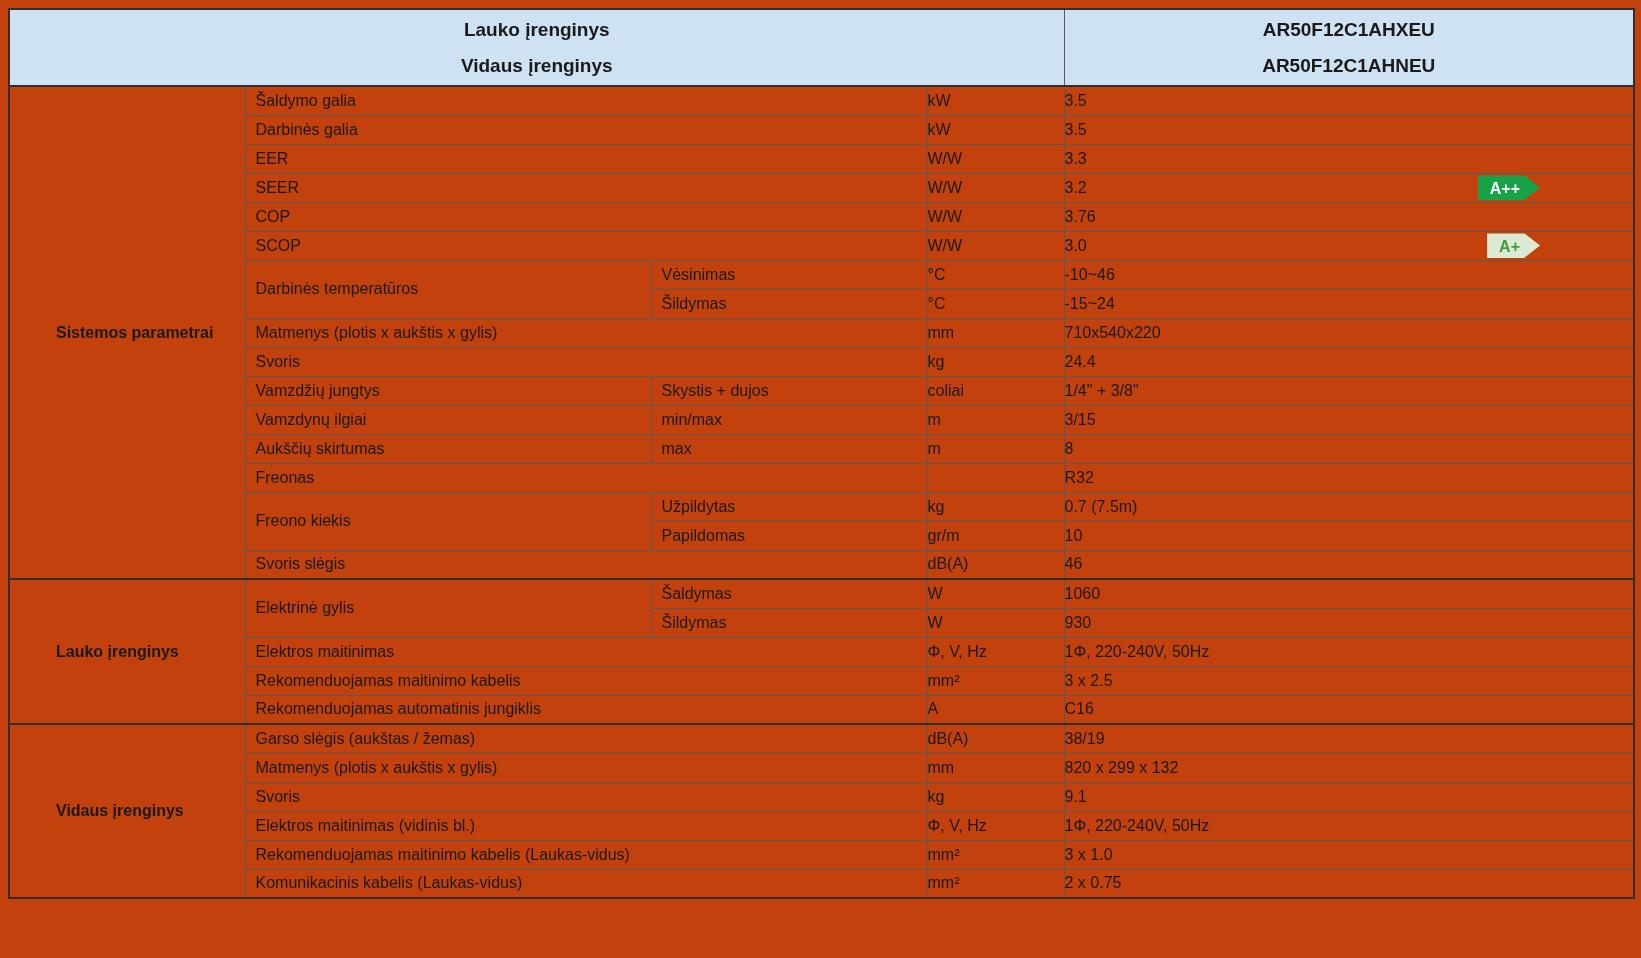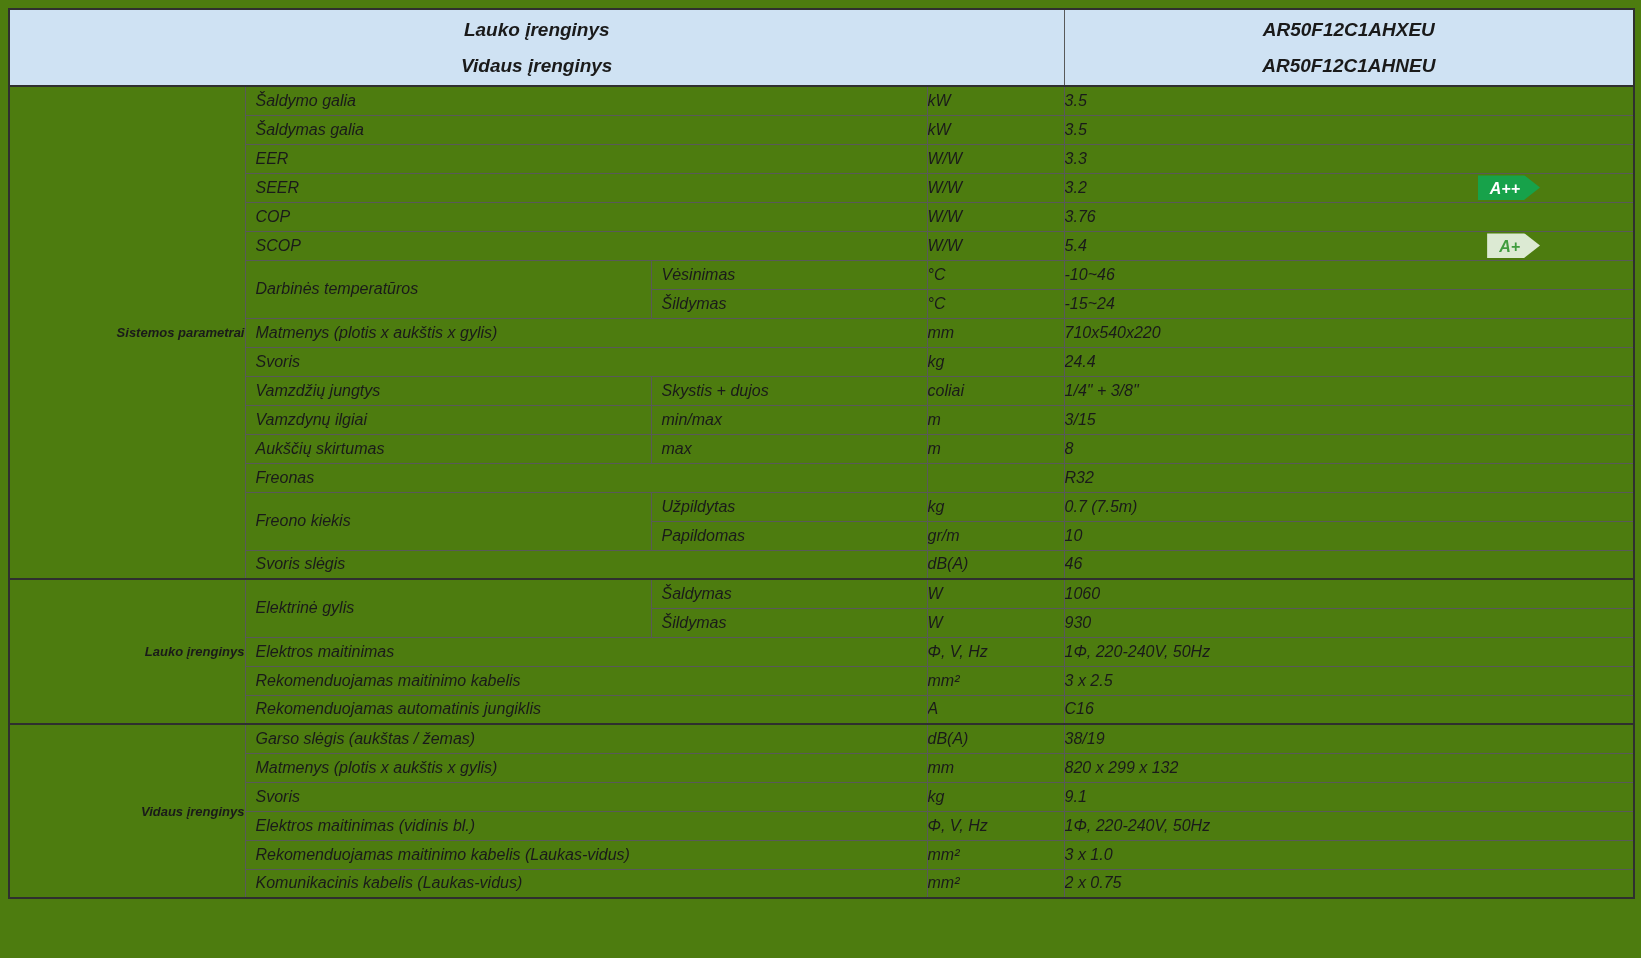--- a/index.html
+++ b/index.html
@@ -6,23 +6,22 @@
     margin: 0;
     padding: 0;
     background: #ffffff;
     font-family: "Liberation Sans", sans-serif;
     color: #1a1a1a;
   }
   .canvas {
     position: relative;
     width: 1641px;
     height: 958px;
-    background: #4d7c0f;
+    background: #c2410c;
     overflow: hidden;
-    font-style: italic;
   }
   table.spec {
     position: absolute;
     left: 8px;
     top: 8px;
     width: 1625px;
     border-collapse: collapse;
     table-layout: fixed;
     border: 2px solid #2f2f2f;
     font-size: 16px;
@@ -53,22 +52,23 @@
   .hdr-stack {
     display: flex;
     flex-direction: column;
     justify-content: center;
     gap: 14px;
   }
   tr.section-start td { border-top: 2px solid #2f2f2f; margin-top: 20px; }
 
   td.section-cell {
     font-weight: bold;
-    text-align: right;
-    font-size: 13px;
+    text-align: left;
+    font-size: 16px;
+    padding-left: 46px;
   }
   td.param-cell, td.sub-cell {
     text-align: left;
     padding-left: 10px;
   }
   td.unit-cell { }
   td.value-cell {
     position: relative;
   }
 
@@ -116,21 +116,21 @@
       </tr>
     </thead>
     <tbody>
         <tr class="section-start">
           <td class="section-cell" rowspan="17">Sistemos parametrai</td>
           <td class="param-cell" colspan="2">Šaldymo galia</td>
           <td class="unit-cell">kW</td>
           <td class="value-cell"><span>3.5</span></td>
         </tr>
         <tr>
-          <td class="param-cell" colspan="2">Šaldymas galia</td>
+          <td class="param-cell" colspan="2">Darbinės galia</td>
           <td class="unit-cell">kW</td>
           <td class="value-cell"><span>3.5</span></td>
         </tr>
         <tr>
           <td class="param-cell" colspan="2">EER</td>
           <td class="unit-cell">W/W</td>
           <td class="value-cell"><span>3.3</span></td>
         </tr>
         <tr>
           <td class="param-cell" colspan="2">SEER</td>
@@ -138,21 +138,21 @@
           <td class="value-cell"><span>3.2</span><span class="badge badge-dark">A++</span></td>
         </tr>
         <tr>
           <td class="param-cell" colspan="2">COP</td>
           <td class="unit-cell">W/W</td>
           <td class="value-cell"><span>3.76</span></td>
         </tr>
         <tr>
           <td class="param-cell" colspan="2">SCOP</td>
           <td class="unit-cell">W/W</td>
-          <td class="value-cell"><span>5.4</span><span class="badge badge-light">A+</span></td>
+          <td class="value-cell"><span>3.0</span><span class="badge badge-light">A+</span></td>
         </tr>
         <tr>
           <td class="param-cell" rowspan="2">Darbinės temperatūros</td>
           <td class="sub-cell">Vėsinimas</td>
           <td class="unit-cell">°C</td>
           <td class="value-cell"><span>-10~46</span></td>
         </tr>
         <tr>
           <td class="sub-cell">Šildymas</td>
           <td class="unit-cell">°C</td>

